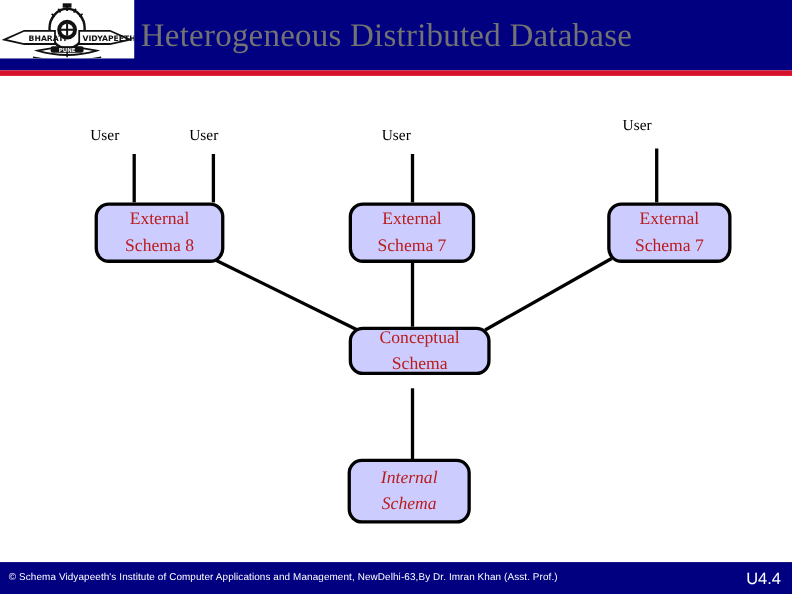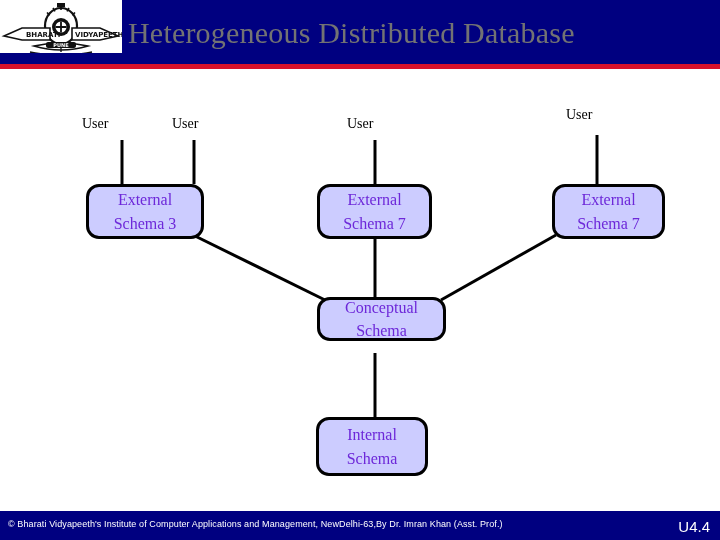--- a/index.html
+++ b/index.html
@@ -79,21 +79,21 @@
   .schema-box {
     position: absolute;
     box-sizing: border-box;
     background: #ccccff;
     border: 3px solid #000000;
     border-radius: 13px;
     display: flex;
     flex-direction: column;
     align-items: center;
     justify-content: center;
-    color: #6d28d9;
+    color: #b91c1c;
     font-family: "Liberation Serif", serif;
     font-size: 16px;
     line-height: 1.45;
     text-align: center;
   }
   .schema-box .line2 { display: block; }
 
   
   #footer-band {
     position: absolute;
@@ -178,42 +178,42 @@
       <line x1="375" y1="284" x2="375" y2="350" stroke="#000000" stroke-width="3"></line>
     </svg>
 
     <div class="user-label" style="left:82px; top:47px;">User</div>
     <div class="user-label" style="left:172px; top:47px;">User</div>
     <div class="user-label" style="left:347px; top:47px;">User</div>
     <div class="user-label" style="left:566px; top:38px;">User</div>
 
     <div class="schema-box" style="left:86px; top:115px; width:118px; height:55px;">
       <span>External</span>
-      <span class="line2">Schema 3</span>
+      <span class="line2">Schema 8</span>
     </div>
 
     <div class="schema-box" style="left:317px; top:115px; width:115px; height:55px;">
       <span>External</span>
       <span class="line2">Schema 7</span>
     </div>
 
     <div class="schema-box" style="left:552px; top:115px; width:113px; height:55px;">
       <span>External</span>
       <span class="line2">Schema 7</span>
     </div>
 
     <div class="schema-box" style="left:317px; top:228px; width:129px; height:44px;">
       <span>Conceptual</span>
       <span class="line2">Schema</span>
     </div>
 
-    <div class="schema-box" style="left:316px; top:348px; width:112px; height:59px;">
+    <div class="schema-box" style="left:316px; top:348px; width:112px; height:59px;font-style:italic;">
       <span>Internal</span>
       <span class="line2">Schema</span>
     </div>
 
   </div>
 
   <div id="footer-band"></div>
-  <div id="footer-credit">© Bharati Vidyapeeth's Institute of Computer Applications and Management, NewDelhi-63,By Dr. Imran Khan (Asst. Prof.)</div>
+  <div id="footer-credit">© Schema Vidyapeeth's Institute of Computer Applications and Management, NewDelhi-63,By Dr. Imran Khan (Asst. Prof.)</div>
   <div id="footer-slide-code">U4.4</div>
 
 </div>
 
 </body></html>

